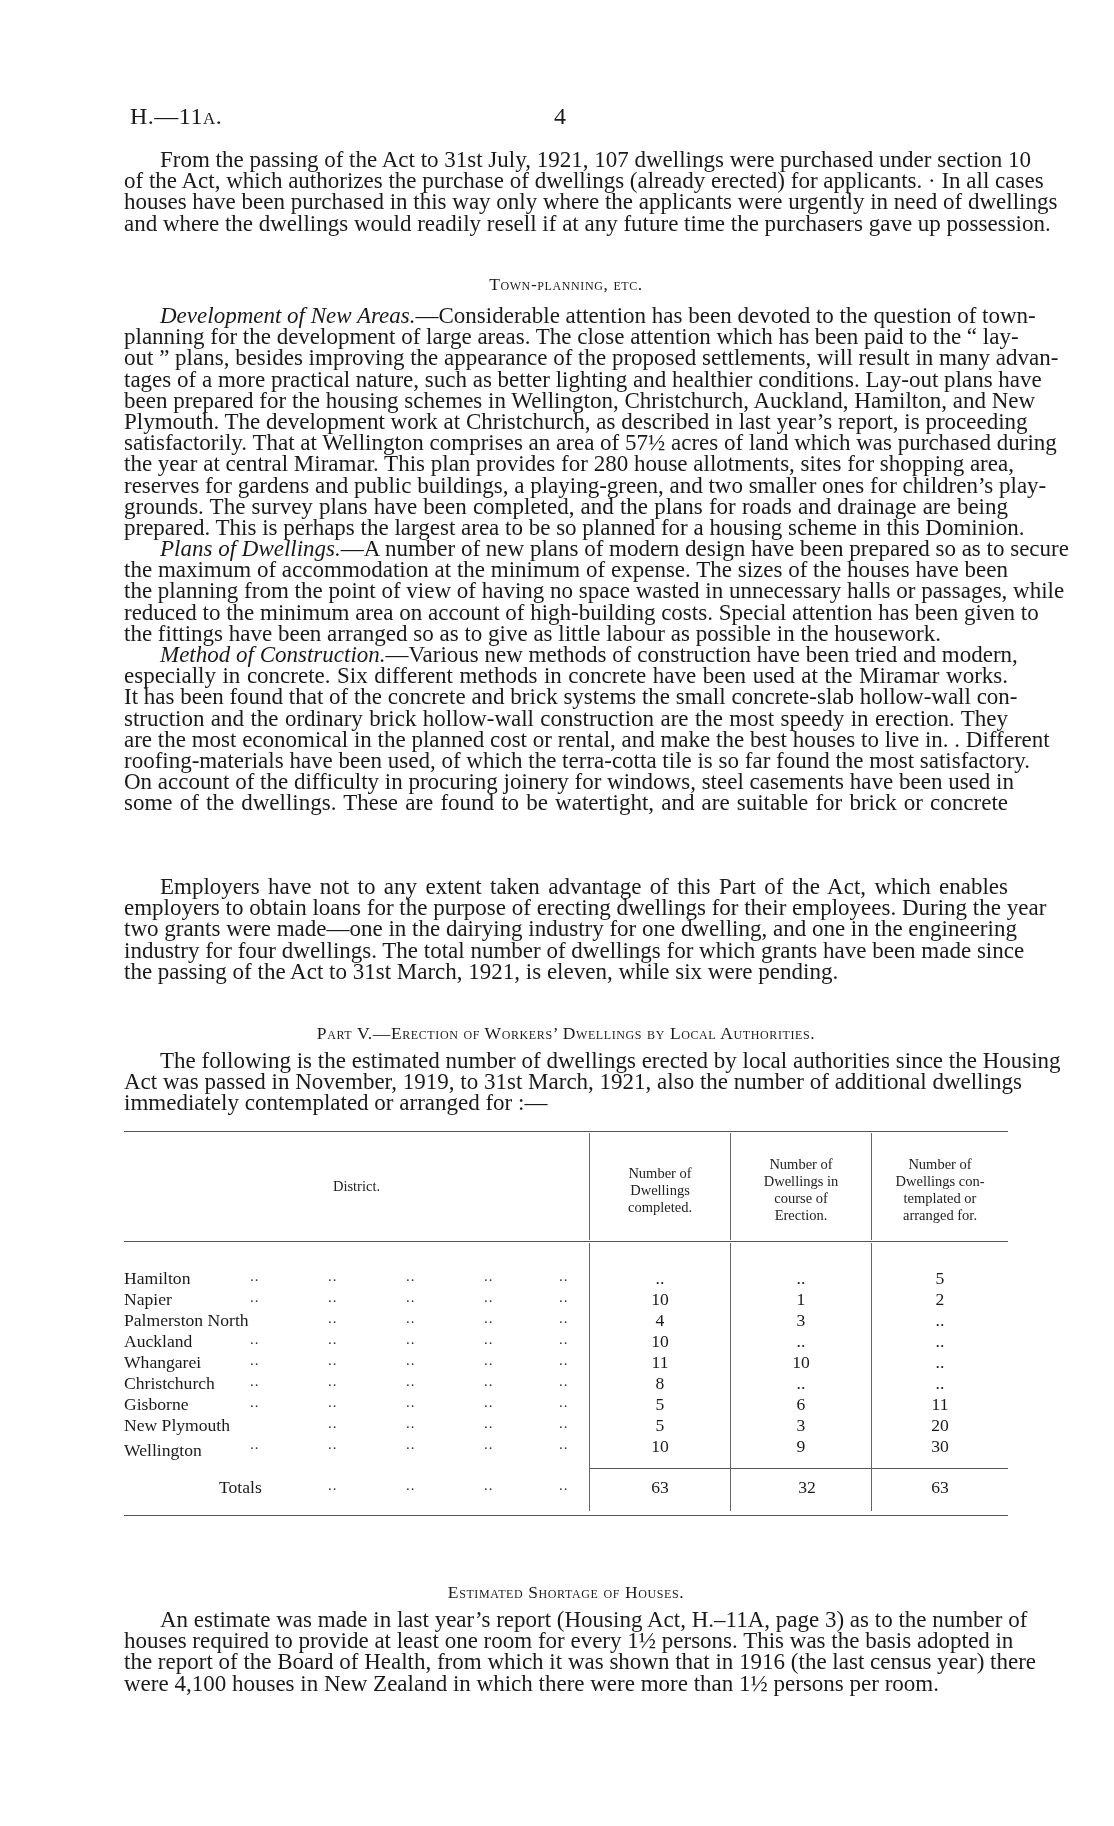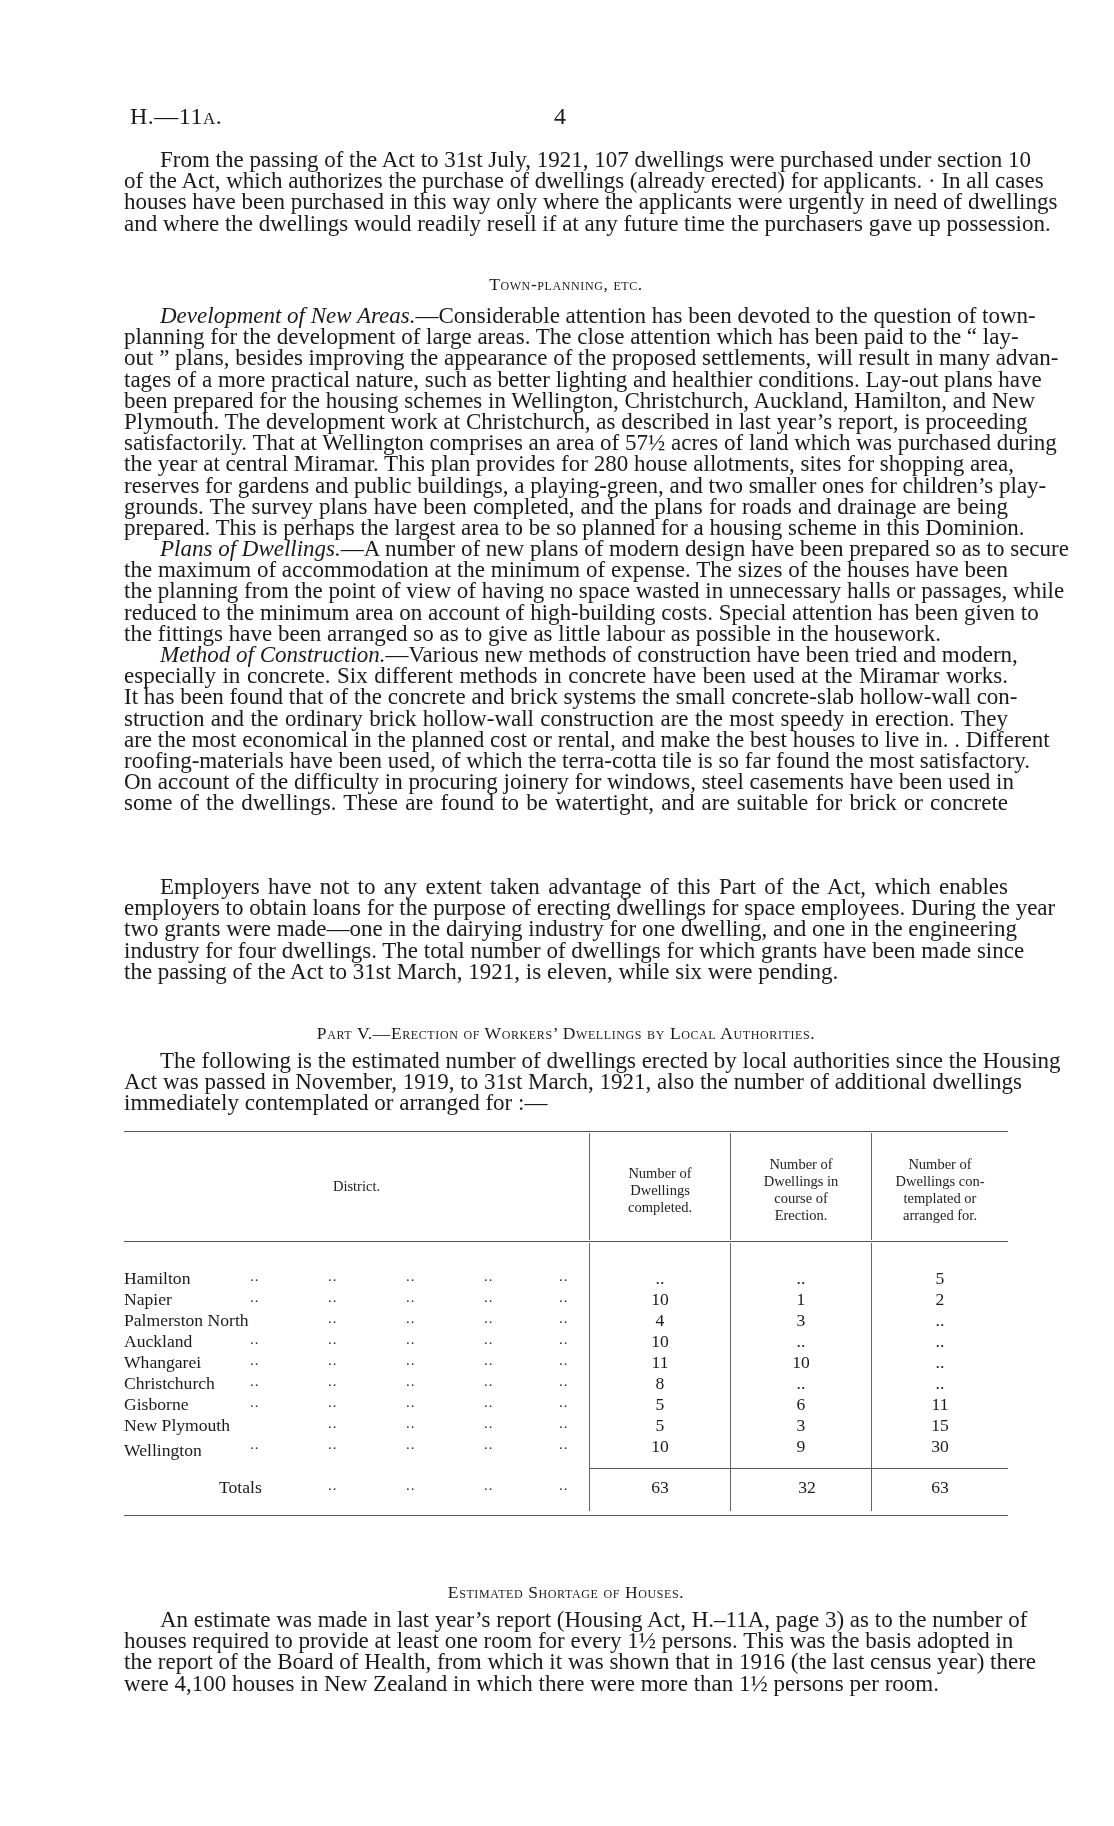--- a/index.html
+++ b/index.html
@@ -167,21 +167,21 @@
     <span class="line">struction and the ordinary brick hollow-wall construction are the most speedy in erection.  They</span>
     <span class="line">are the most economical in the planned cost or rental, and make the best houses to live in. . Different</span>
     <span class="line">roofing-materials have been used, of which the terra-cotta tile is so far found the most satisfactory.</span>
     <span class="line">On account of the difficulty in procuring joinery for windows, steel casements have been used in</span>
     <span class="line">some of the dwellings.  These are found to be watertight, and are suitable for brick or concrete</span>
   </div>
 
 
   <div class="text-block" style="top:876px;">
     <span class="line indent">Employers have not to any extent taken advantage of this Part of the Act, which enables</span>
-    <span class="line">employers to obtain loans for the purpose of erecting dwellings for space employees.  During the year</span>
+    <span class="line">employers to obtain loans for the purpose of erecting dwellings for their employees.  During the year</span>
     <span class="line">two grants were made—one in the dairying industry for one dwelling, and one in the engineering</span>
     <span class="line">industry for four dwellings.  The total number of dwellings for which grants have been made since</span>
     <span class="line last">the passing of the Act to 31st March, 1921, is eleven, while six were pending.</span>
   </div>
 
   <div class="heading smallcaps" style="top:1023px;">Part V.—Erection of Workers’ Dwellings by Local Authorities.</div>
 
   <div class="text-block" style="top:1050px;">
     <span class="line indent">The following is the estimated number of dwellings erected by local authorities since the Housing</span>
     <span class="line">Act was passed in November, 1919, to 31st March, 1921, also the number of additional dwellings</span>
@@ -305,21 +305,21 @@
     </div>
 
     <div>
       <div class="td-name" style="top:284px;">New Plymouth</div>
       <div class="dots" style="left:204px; top:284px;">..</div>
       <div class="dots" style="left:282px; top:284px;">..</div>
       <div class="dots" style="left:360px; top:284px;">..</div>
       <div class="dots" style="left:435px; top:284px;">..</div>
       <div class="td-num" style="left:466px; width:140px; top:284px;">5</div>
       <div class="td-num" style="left:607px; width:140px; top:284px;">3</div>
-      <div class="td-num" style="left:748px; width:136px; top:284px;">15</div>
+      <div class="td-num" style="left:748px; width:136px; top:284px;">20</div>
     </div>
 
     <div>
       <div class="td-name" style="top:309px;">Wellington</div>
       <div class="dots" style="left:126px; top:305px;">..</div>
       <div class="dots" style="left:204px; top:305px;">..</div>
       <div class="dots" style="left:282px; top:305px;">..</div>
       <div class="dots" style="left:360px; top:305px;">..</div>
       <div class="dots" style="left:435px; top:305px;">..</div>
       <div class="td-num" style="left:466px; width:140px; top:305px;">10</div>

